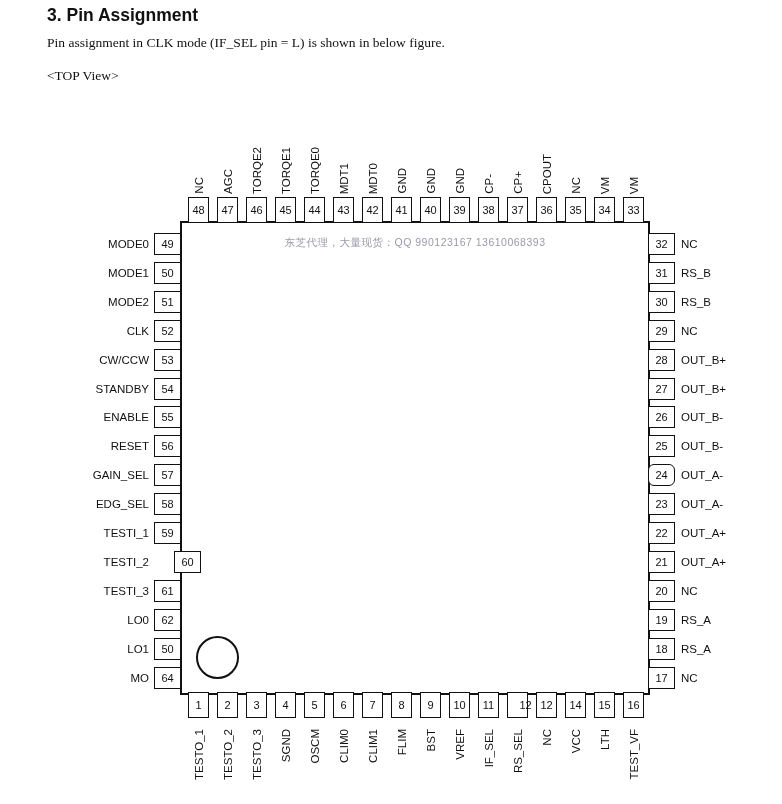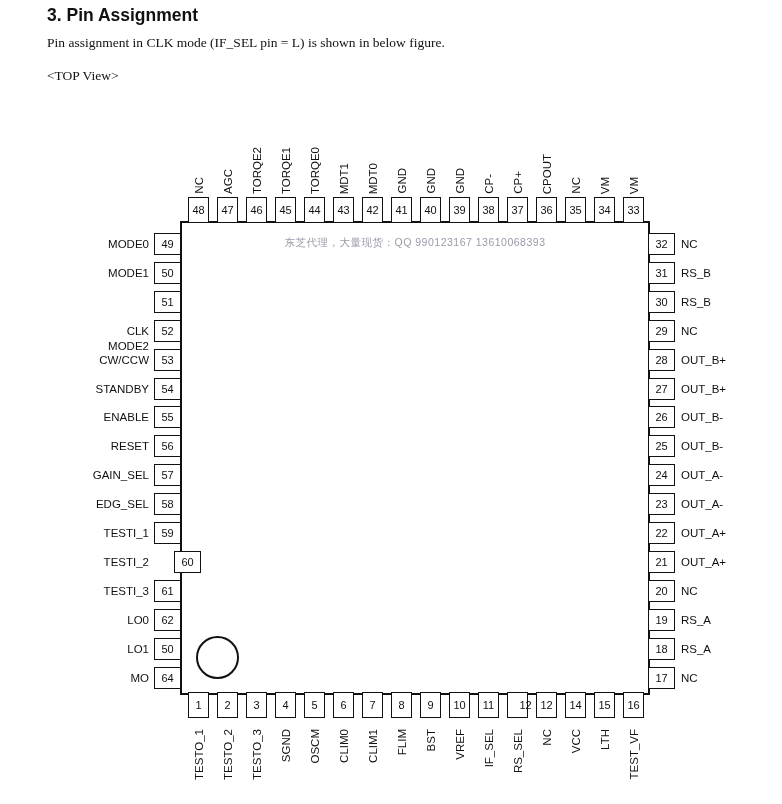--- a/index.html
+++ b/index.html
@@ -153,21 +153,21 @@
         <div class="vlabel" style="left: 568.5px; top: 729px;">VCC</div>
         <div class="pinbox" style="left: 594px; top: 692px; width: 21px; height: 26px;">15</div>
         <div class="vlabel" style="left: 597.5px; top: 729px;">LTH</div>
         <div class="pinbox" style="left: 623px; top: 692px; width: 21px; height: 26px;">16</div>
         <div class="vlabel" style="left: 626.5px; top: 729px;">TEST_VF</div>
         <div class="pinbox" style="left: 154px; top: 233px; width: 27px; height: 22px;">49</div>
         <div class="hlabel left-side" style="top: 236px;">MODE0</div>
         <div class="pinbox" style="left: 154px; top: 261.9px; width: 27px; height: 22px;">50</div>
         <div class="hlabel left-side" style="top: 264.9px;">MODE1</div>
         <div class="pinbox" style="left: 154px; top: 290.8px; width: 27px; height: 22px;">51</div>
-        <div class="hlabel left-side" style="top: 293.8px; margin-top: 44px;">MODE2</div>
+        <div class="hlabel left-side" style="top: 293.8px;">MODE2</div>
         <div class="pinbox" style="left: 154px; top: 319.7px; width: 27px; height: 22px;">52</div>
         <div class="hlabel left-side" style="top: 322.7px;">CLK</div>
         <div class="pinbox" style="left: 154px; top: 348.6px; width: 27px; height: 22px;">53</div>
         <div class="hlabel left-side" style="top: 351.6px;">CW/CCW</div>
         <div class="pinbox" style="left: 154px; top: 377.5px; width: 27px; height: 22px;">54</div>
         <div class="hlabel left-side" style="top: 380.5px;">STANDBY</div>
         <div class="pinbox" style="left: 154px; top: 406.4px; width: 27px; height: 22px;">55</div>
         <div class="hlabel left-side" style="top: 409.4px;">ENABLE</div>
         <div class="pinbox" style="left: 154px; top: 435.3px; width: 27px; height: 22px;">56</div>
         <div class="hlabel left-side" style="top: 438.3px;">RESET</div>
@@ -196,21 +196,21 @@
         <div class="pinbox" style="left: 648px; top: 319.7px; width: 27px; height: 22px;">29</div>
         <div class="hlabel right-side" style="top: 322.7px;">NC</div>
         <div class="pinbox" style="left: 648px; top: 348.6px; width: 27px; height: 22px;">28</div>
         <div class="hlabel right-side" style="top: 351.6px;">OUT_B+</div>
         <div class="pinbox" style="left: 648px; top: 377.5px; width: 27px; height: 22px;">27</div>
         <div class="hlabel right-side" style="top: 380.5px;">OUT_B+</div>
         <div class="pinbox" style="left: 648px; top: 406.4px; width: 27px; height: 22px;">26</div>
         <div class="hlabel right-side" style="top: 409.4px;">OUT_B-</div>
         <div class="pinbox" style="left: 648px; top: 435.3px; width: 27px; height: 22px;">25</div>
         <div class="hlabel right-side" style="top: 438.3px;">OUT_B-</div>
-        <div class="pinbox" style="left: 648px; top: 464.2px; width: 27px; height: 22px;">24</div>
+        <div class="pinbox" style="left: 648px; top: 464.2px; width: 27px; height: 22px; border-radius: 6px;">24</div>
         <div class="hlabel right-side" style="top: 467.2px;">OUT_A-</div>
         <div class="pinbox" style="left: 648px; top: 493.1px; width: 27px; height: 22px;">23</div>
         <div class="hlabel right-side" style="top: 496.1px;">OUT_A-</div>
         <div class="pinbox" style="left: 648px; top: 522px; width: 27px; height: 22px;">22</div>
         <div class="hlabel right-side" style="top: 525px;">OUT_A+</div>
         <div class="pinbox" style="left: 648px; top: 550.9px; width: 27px; height: 22px;">21</div>
         <div class="hlabel right-side" style="top: 553.9px;">OUT_A+</div>
         <div class="pinbox" style="left: 648px; top: 579.8px; width: 27px; height: 22px;">20</div>
         <div class="hlabel right-side" style="top: 582.8px;">NC</div>
         <div class="pinbox" style="left: 648px; top: 608.7px; width: 27px; height: 22px;">19</div>

